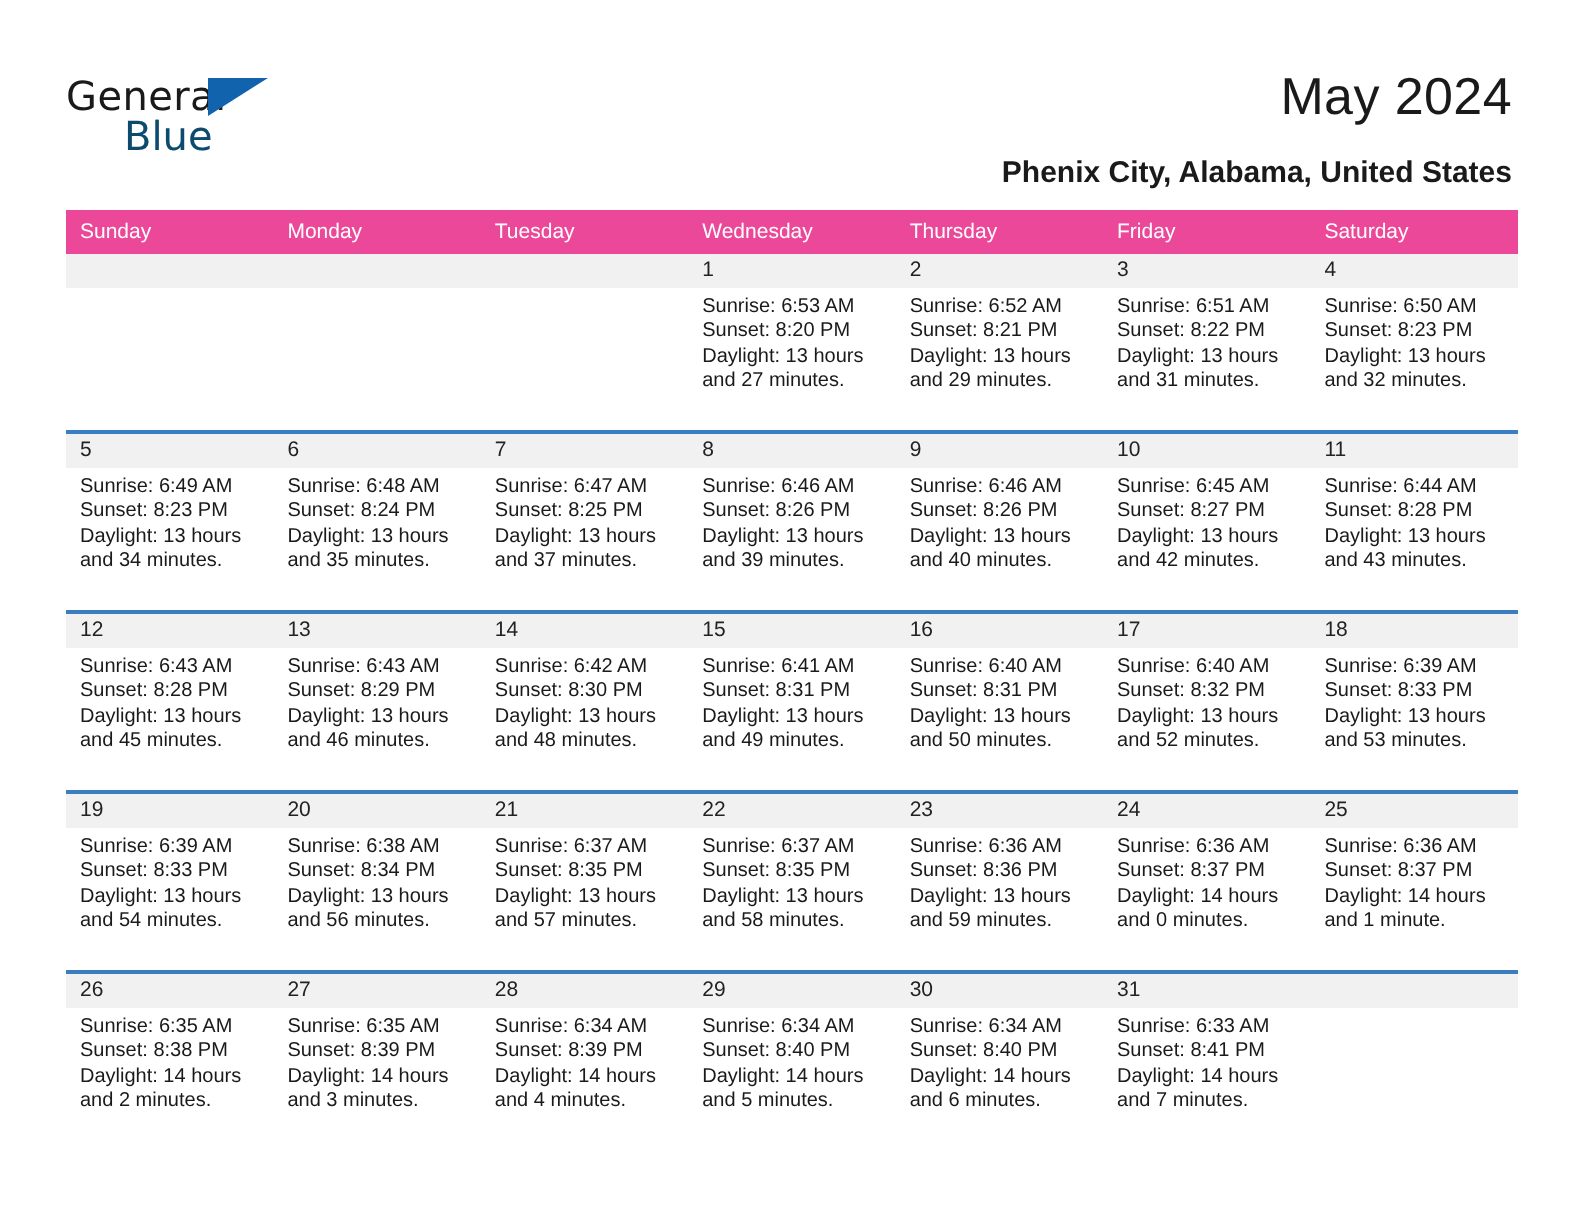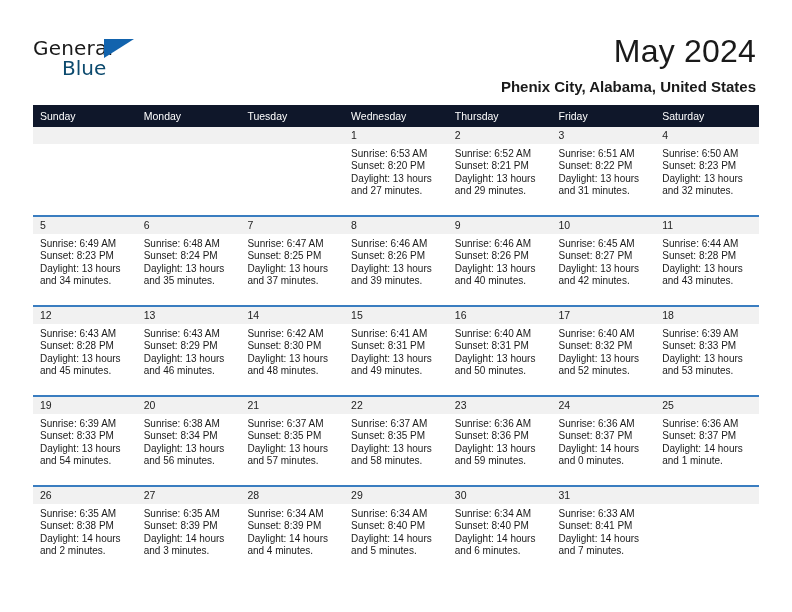--- a/index.html
+++ b/index.html
@@ -62,21 +62,21 @@
     font-size: 20px;
     color: #0c4a6e;
     font-family: "DejaVu Sans", sans-serif;
     font-weight: 400;
   }
 
   .title {
     position: absolute;
     right: 36px;
     top: 33px;
-    font-size: 32px;
+    font-size: 26px;
     font-weight: 400;
     color: #1a1a1a;
     text-align: right;
     letter-spacing: 0.2px;
   }
   .subtitle {
     position: absolute;
     right: 36px;
     top: 78px;
     font-size: 15px;
@@ -88,21 +88,21 @@
   
   .calendar {
     position: absolute;
     left: 33px;
     top: 105px;
     width: 726px;
     border-collapse: collapse;
     table-layout: fixed;
   }
   .calendar th {
-    background: #0f172a;
+    background: #ec4899;
     color: #ffffff;
     font-size: 10.5px;
     font-weight: normal;
     text-align: left;
     padding: 5px 0 5px 7px;
     height: 10px;
     border: none;
   }
   .calendar td {
     vertical-align: top;

